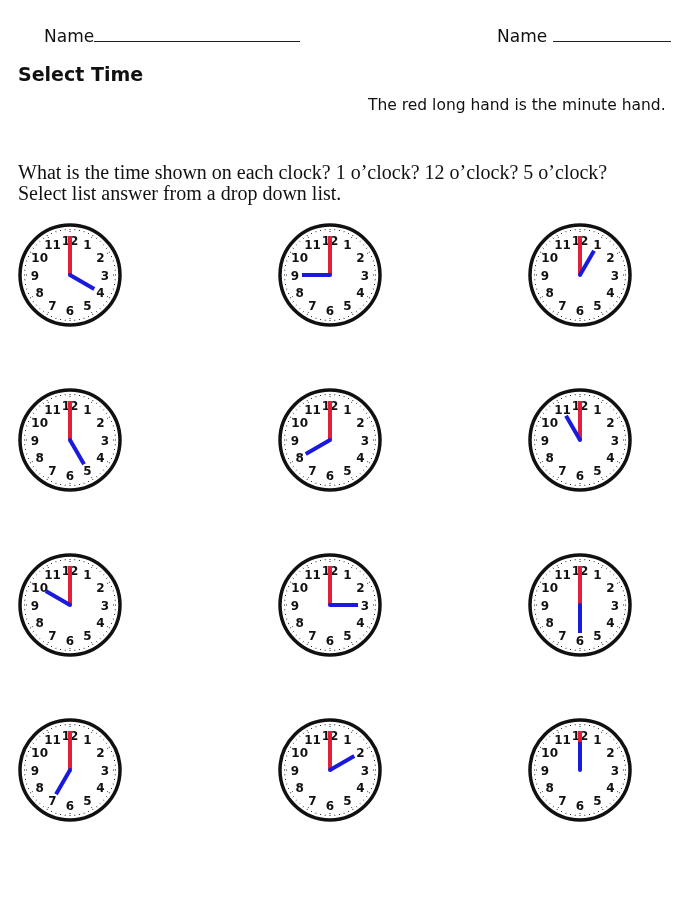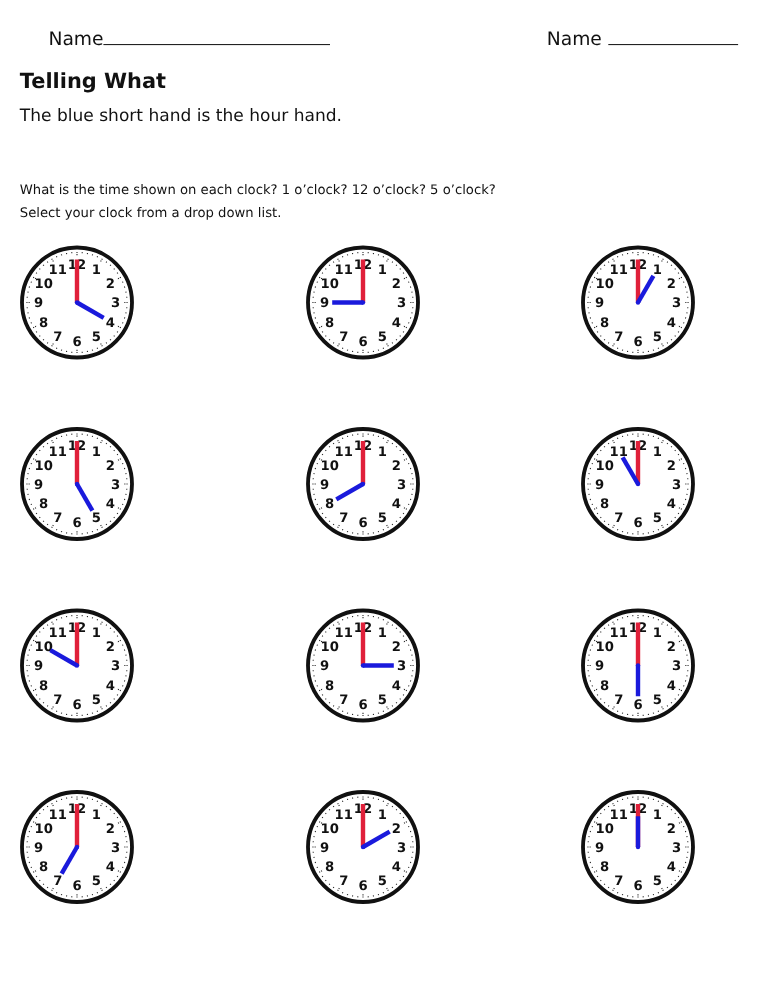--- a/index.html
+++ b/index.html
@@ -16,31 +16,31 @@
 </head>
 <body>
 
 <div class="abs hdr" style="left:44px;">
   <span>Name</span><span class="line" style="width:206px;"></span>
 </div>
 <div class="abs hdr" style="left:497px;">
   <span>Name</span>&nbsp;<span class="line" style="width:118px;"></span>
 </div>
 
-<div class="abs title">Telling What</div>
+<div class="abs title">Select Time</div>
 
 <div class="abs para" style="left:18px; top:95px;">
-  <div>The blue short hand is the hour hand.</div>
 </div>
 <div class="abs para" style="left:368px; top:95px;">
+  <div>The red long hand is the minute hand.</div>
 </div>
 
-<div class="abs para" style="left:18px; top:162px; font-size:12px;">
+<div class="abs para" style="left:18px; top:162px; font-size:20px;font-family:Liberation Serif, serif;">
   <div>What is the time shown on each clock? 1 o’clock? 12 o’clock? 5 o’clock?</div>
-  <div>Select your clock from a drop down list.</div>
+  <div>Select list answer from a drop down list.</div>
 </div>
 
 <div id="clock-grid">
     <div class="clock" style="left: 16px; top: 221px;">
       <svg viewBox="0 0 108 108">
         <circle cx="54" cy="54" r="50" fill="#fff" stroke="#111111" stroke-width="3.5"></circle>
         <line x1="54.00" y1="8.00" x2="54.00" y2="12.00" stroke="#222" stroke-width="1" stroke-dasharray="1 1"></line>
         <line x1="58.81" y1="8.25" x2="58.60" y2="10.24" stroke="#222" stroke-width="1" stroke-dasharray="1 1"></line>
         <line x1="63.56" y1="9.01" x2="63.15" y2="10.96" stroke="#222" stroke-width="1" stroke-dasharray="1 1"></line>
         <line x1="68.21" y1="10.25" x2="67.60" y2="12.15" stroke="#222" stroke-width="1" stroke-dasharray="1 1"></line>

